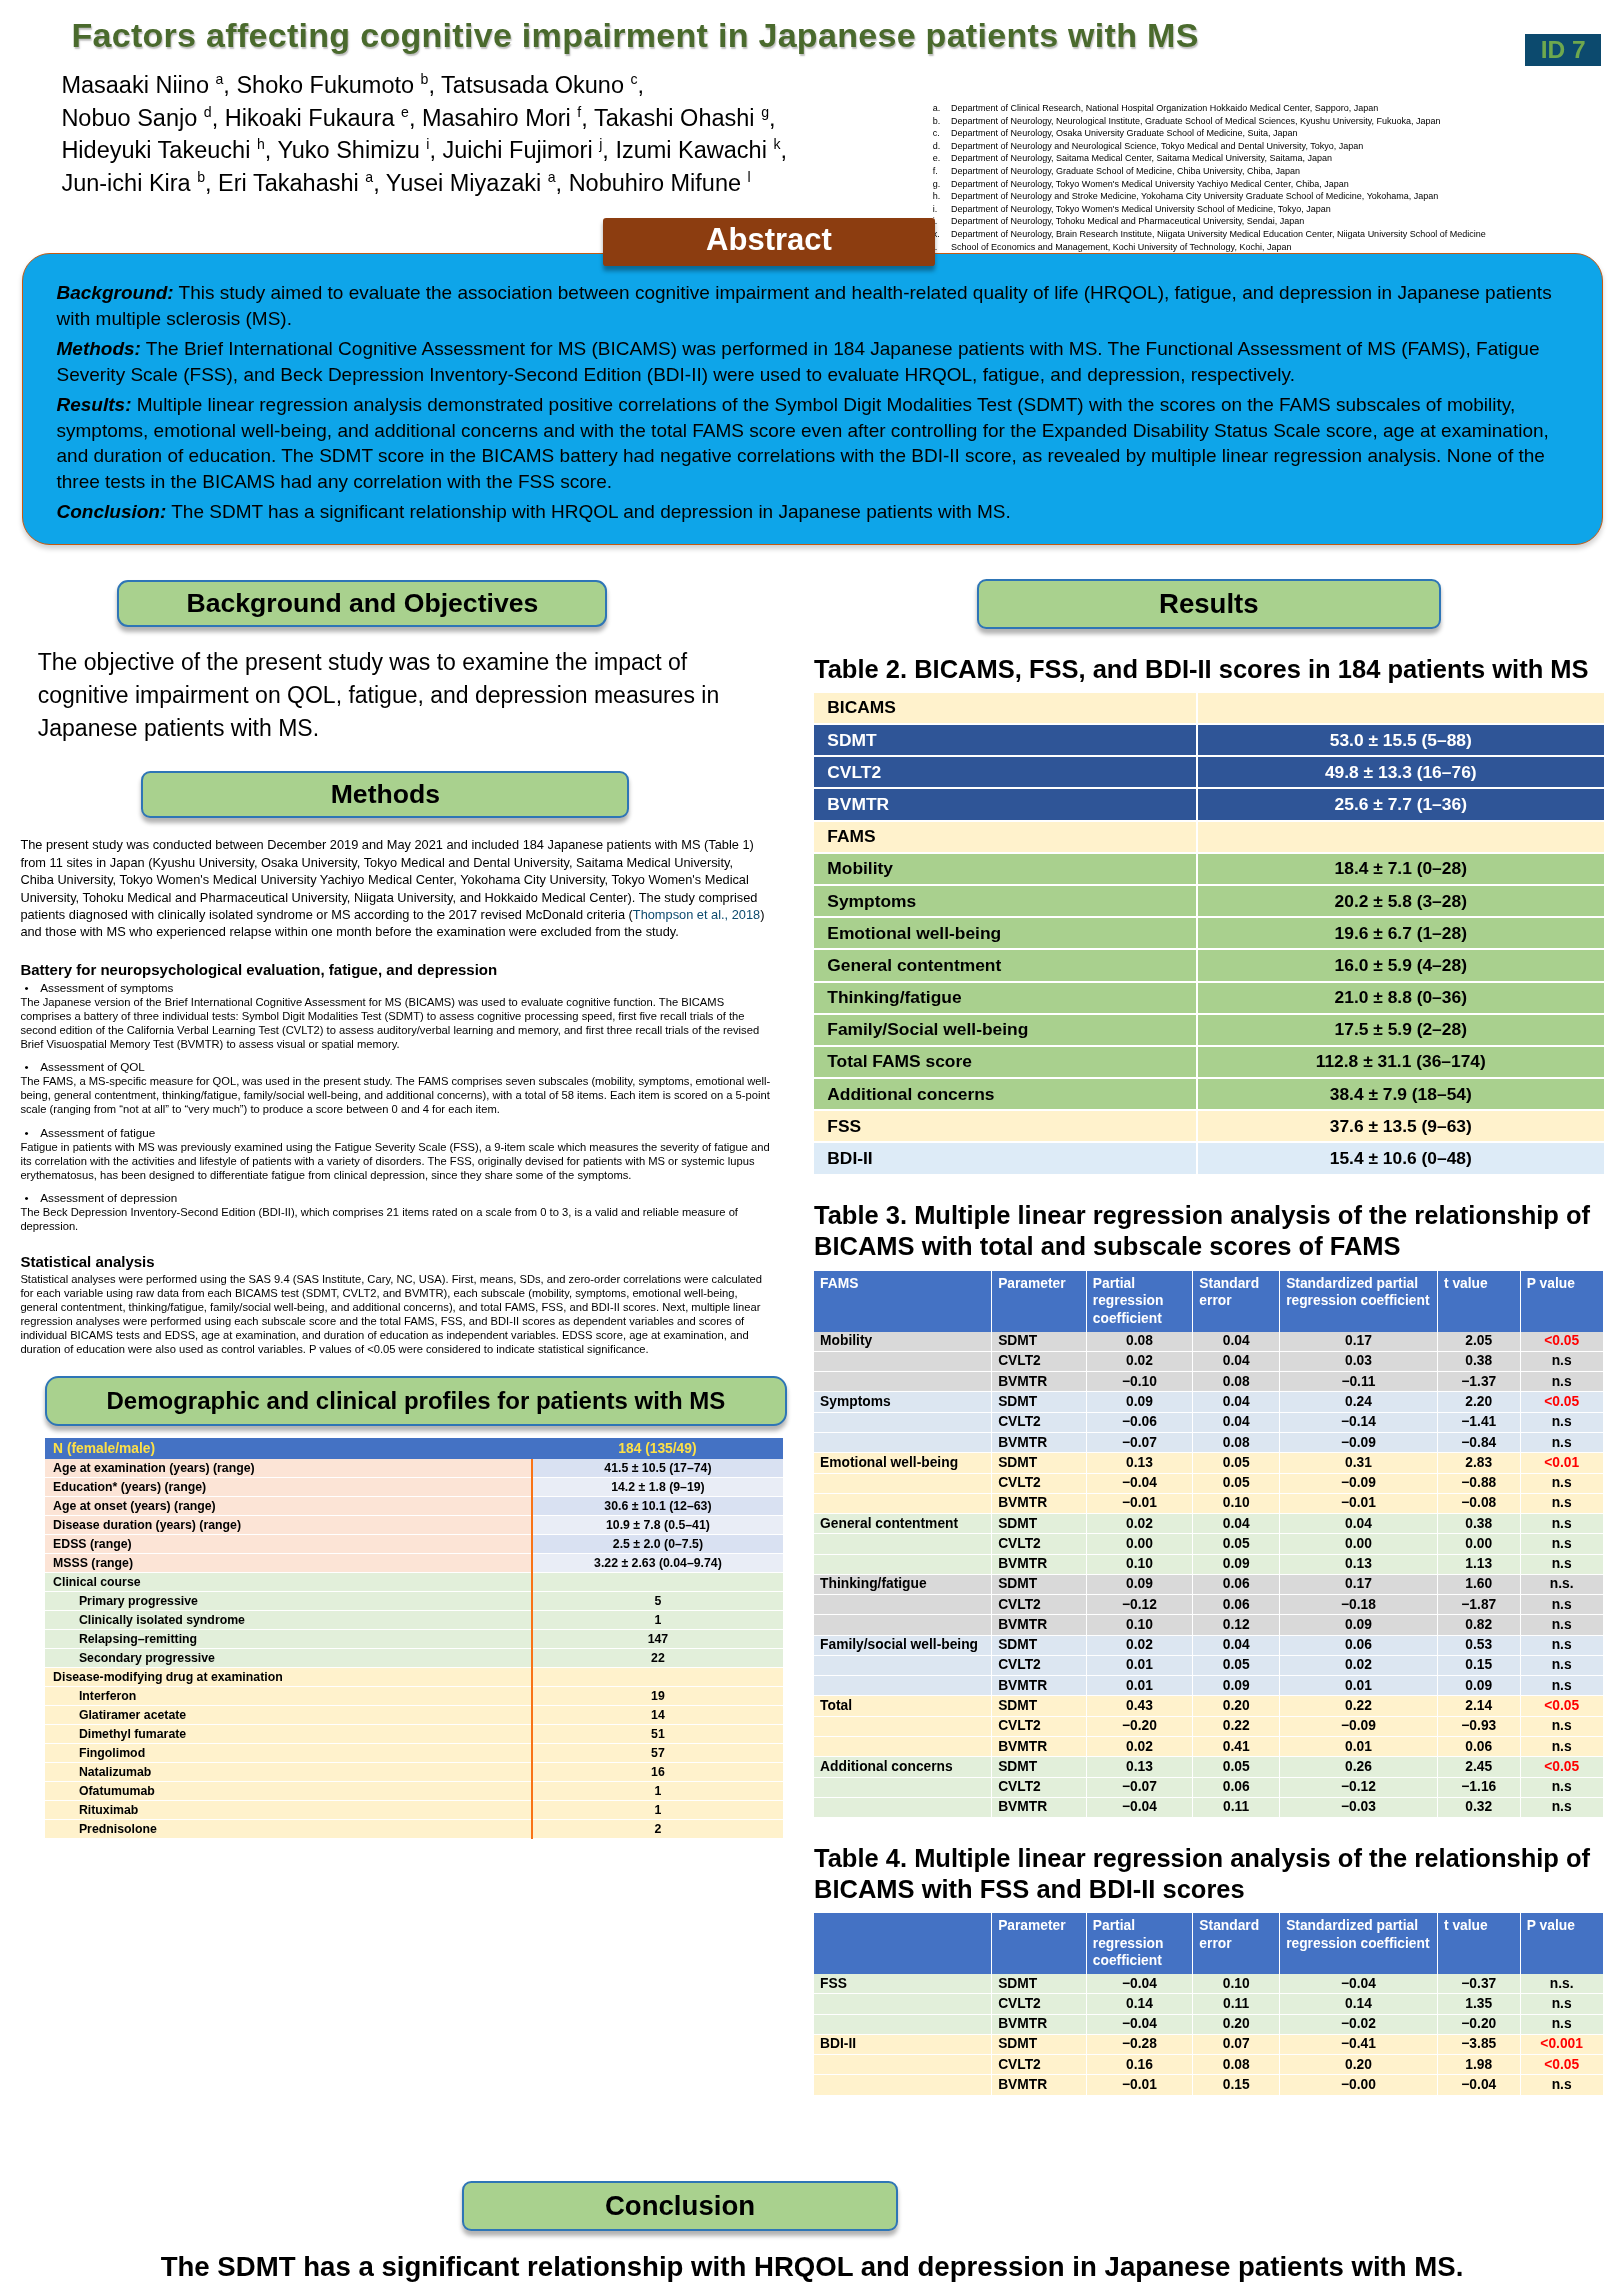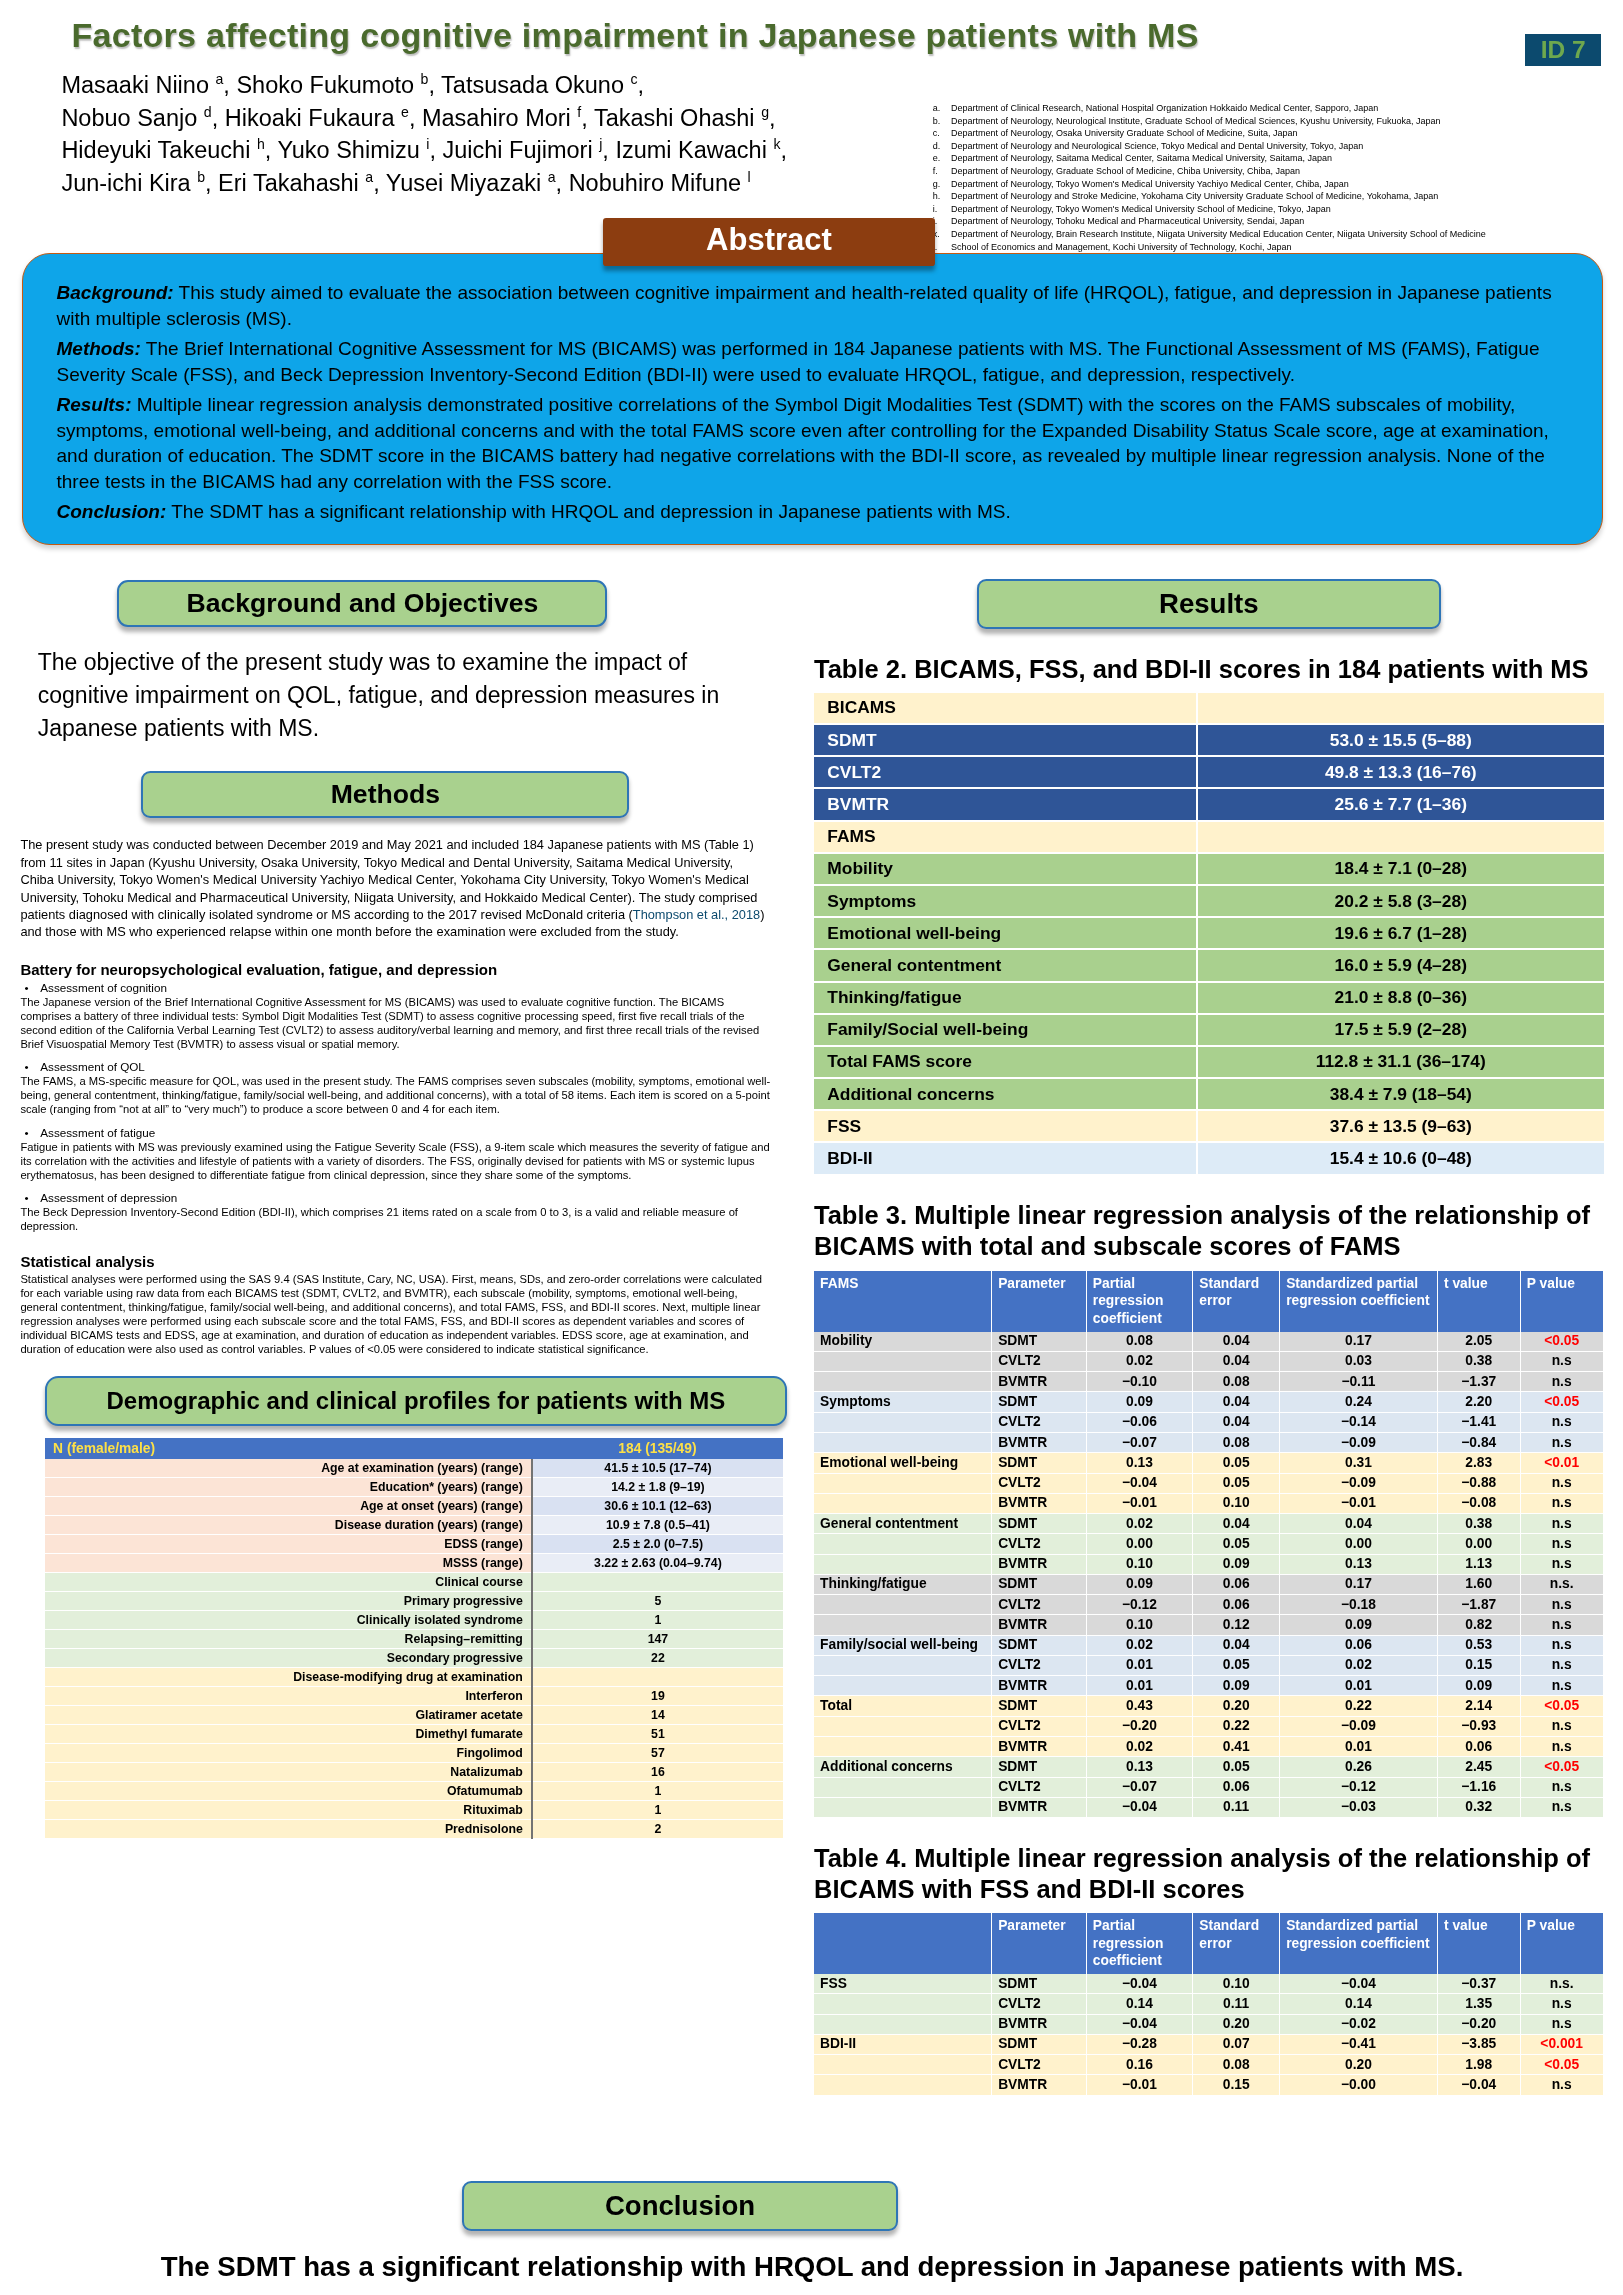--- a/index.html
+++ b/index.html
@@ -41,21 +41,21 @@
   .bullet::before{content:"•\2002\2002";}
   .ass-text{font-size:11.2px;line-height:1.25;margin:1px 0 9.2px 0;width:751px;}
   .stats-text{font-size:11.2px;line-height:1.25;margin:2px 0 0 0;width:751px;}
   .pill-demo{width:738px;margin:19.4px 0 0 24.5px;font-size:24px;padding:9.2px 0;border-radius:13.3px;}
   
   table{border-collapse:collapse;}
   #table1{width:738px;margin:12.3px 0 0 24.5px;font-weight:bold;font-size:12.3px;}
   #table1 th{background:#4472C4;color:#fde047;font-size:13.8px;text-align:left;padding:3.1px 8.2px;}
   #table1 th.val{text-align:center;}
   #table1 td{padding:2px 8.2px;border-bottom:1.5px solid #fff;}
-  #table1 td.lab{border-right:2px solid #737373;width:66%;text-align:right;}
+  #table1 td.lab{border-right:2px solid #f97316;width:66%;}
   #table1 td.val{text-align:center;}
   #table1 tr.s-top td.lab{background:#FCE4D6;}
   #table1 tr.v0 td.val{background:#D9E1F2;}
   #table1 tr.v1 td.val{background:#E9EDF6;}
   #table1 tr.s-green td{background:#E2EFDA;}
   #table1 tr.s-yellow td{background:#FFF2CC;}
   #table1 td.ind{padding-left:34px;}
   .pill-results{width:460px;margin:19px auto 0 auto;font-size:27.6px;padding:7.2px 0;}
   .ttitle{font-size:25.5px;font-weight:bold;margin:24.5px 0 8.2px 0;line-height:1.22;}
   #table2{width:100%;font-weight:bold;font-size:17.4px;margin-top:5.1px;}
@@ -160,21 +160,21 @@
 
   <div class="columns">
 
     <div class="col-left">
       <div class="pill pill-bg">Background and Objectives</div>
       <p class="objective">The objective of the present study was to examine the impact of cognitive impairment on QOL, fatigue, and depression measures in Japanese patients with MS.</p>
       <div class="pill pill-methods">Methods</div>
       <p class="methods" id="methods-text">The present study was conducted between December 2019 and May 2021 and included 184 Japanese patients with MS (Table 1) from 11 sites in Japan (Kyushu University, Osaka University, Tokyo Medical and Dental University, Saitama Medical University, Chiba University, Tokyo Women's Medical University Yachiyo Medical Center, Yokohama City University, Tokyo Women's Medical University, Tohoku Medical and Pharmaceutical University, Niigata University, and Hokkaido Medical Center). The study comprised patients diagnosed with clinically isolated syndrome or MS according to the 2017 revised McDonald criteria (<a>Thompson et al., 2018</a>) and those with MS who experienced relapse within one month before the examination were excluded from the study.</p>
       <h3 class="subhead">Battery for neuropsychological evaluation, fatigue, and depression</h3>
       <div id="assessments">
-          <div class="bullet">Assessment of cognition</div>
+          <div class="bullet">Assessment of symptoms</div>
           <p class="ass-text">The Japanese version of the Brief International Cognitive Assessment for MS (BICAMS) was used to evaluate cognitive function. The BICAMS comprises a battery of three individual tests: Symbol Digit Modalities Test (SDMT) to assess cognitive processing speed, first five recall trials of the second edition of the California Verbal Learning Test (CVLT2) to assess auditory/verbal learning and memory, and first three recall trials of the revised Brief Visuospatial Memory Test (BVMTR) to assess visual or spatial memory.</p>
           <div class="bullet">Assessment of QOL</div>
           <p class="ass-text">The FAMS, a MS-specific measure for QOL, was used in the present study. The FAMS comprises seven subscales (mobility, symptoms, emotional well-being, general contentment, thinking/fatigue, family/social well-being, and additional concerns), with a total of 58 items. Each item is scored on a 5-point scale (ranging from “not at all” to “very much”) to produce a score between 0 and 4 for each item.</p>
           <div class="bullet">Assessment of fatigue</div>
           <p class="ass-text">Fatigue in patients with MS was previously examined using the Fatigue Severity Scale (FSS), a 9-item scale which measures the severity of fatigue and its correlation with the activities and lifestyle of patients with a variety of disorders. The FSS, originally devised for patients with MS or systemic lupus erythematosus, has been designed to differentiate fatigue from clinical depression, since they share some of the symptoms.</p>
           <div class="bullet">Assessment of depression</div>
           <p class="ass-text">The Beck Depression Inventory-Second Edition (BDI-II), which comprises 21 items rated on a scale from 0 to 3, is a valid and reliable measure of depression.</p>
         </div>
       <h3 class="subhead">Statistical analysis</h3>
       <p class="stats-text">Statistical analyses were performed using the SAS 9.4 (SAS Institute, Cary, NC, USA). First, means, SDs, and zero-order correlations were calculated for each variable using raw data from each BICAMS test (SDMT, CVLT2, and BVMTR), each subscale (mobility, symptoms, emotional well-being, general contentment, thinking/fatigue, family/social well-being, and additional concerns), and total FAMS, FSS, and BDI-II scores. Next, multiple linear regression analyses were performed using each subscale score and the total FAMS, FSS, and BDI-II scores as dependent variables and scores of individual BICAMS tests and EDSS, age at examination, and duration of education as independent variables. EDSS score, age at examination, and duration of education were also used as control variables. P values of &lt;0.05 were considered to indicate statistical significance.</p>

